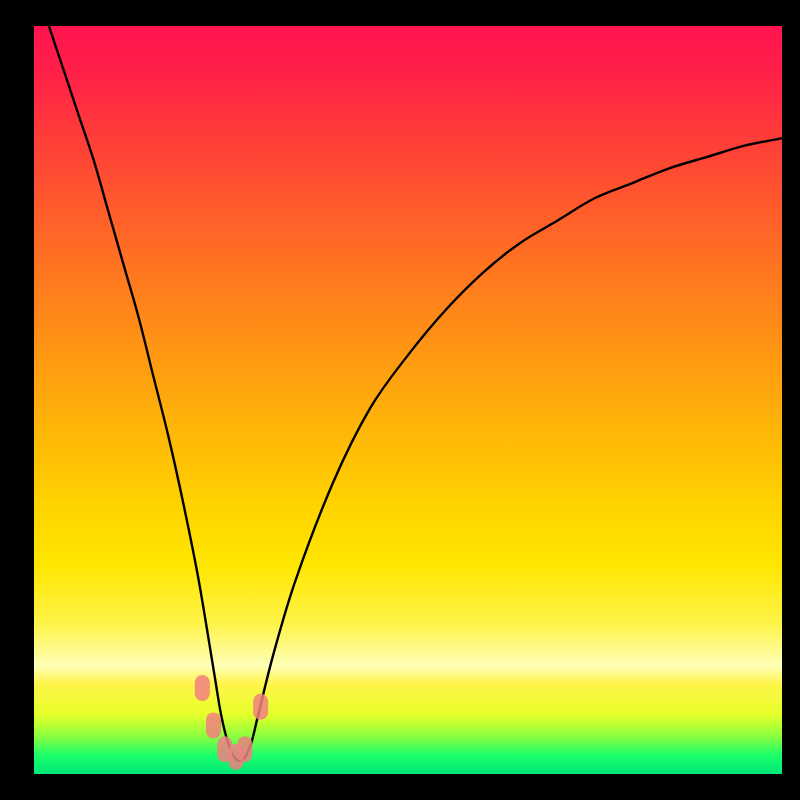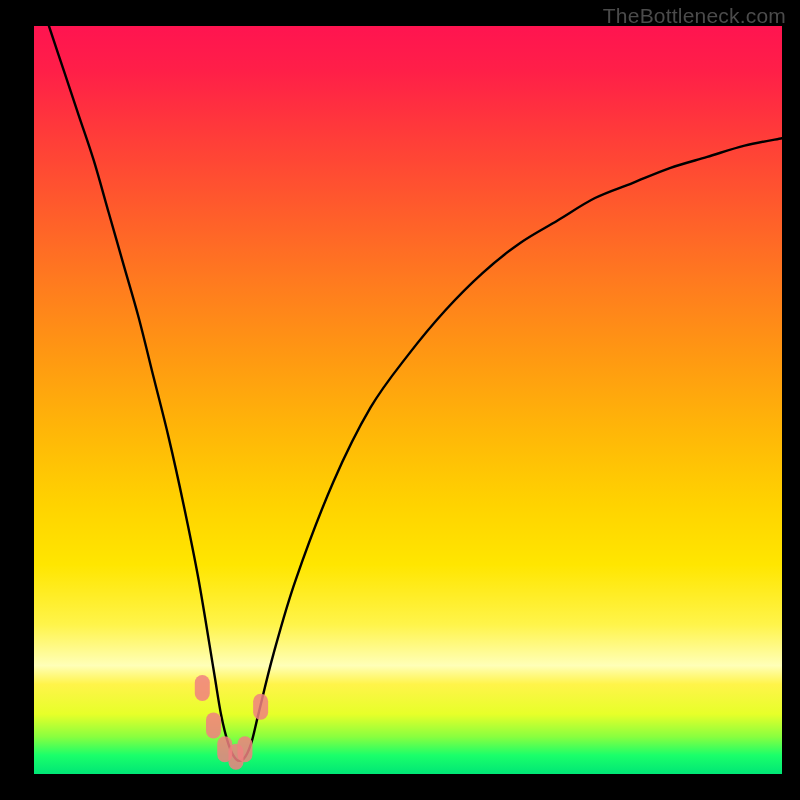--- a/index.html
+++ b/index.html
@@ -77,15 +77,14 @@
           <rect x="160.80" y="648.98" width="15" height="26" rx="7.5" ry="7.5" fill="#f08080" fill-opacity="0.85"></rect>
           <rect x="172.02" y="686.38" width="15" height="26" rx="7.5" ry="7.5" fill="#f08080" fill-opacity="0.85"></rect>
           <rect x="183.24" y="710.32" width="15" height="26" rx="7.5" ry="7.5" fill="#f08080" fill-opacity="0.85"></rect>
           <rect x="194.46" y="717.80" width="15" height="26" rx="7.5" ry="7.5" fill="#f08080" fill-opacity="0.85"></rect>
           <rect x="203.44" y="710.32" width="15" height="26" rx="7.5" ry="7.5" fill="#f08080" fill-opacity="0.85"></rect>
           <rect x="219.14" y="667.68" width="15" height="26" rx="7.5" ry="7.5" fill="#f08080" fill-opacity="0.85"></rect>
         </g>
     </svg>
   </div>
 
-  <div class="watermark">TheBottleneck.com</div>
 
 </div>
 
 </body></html>

